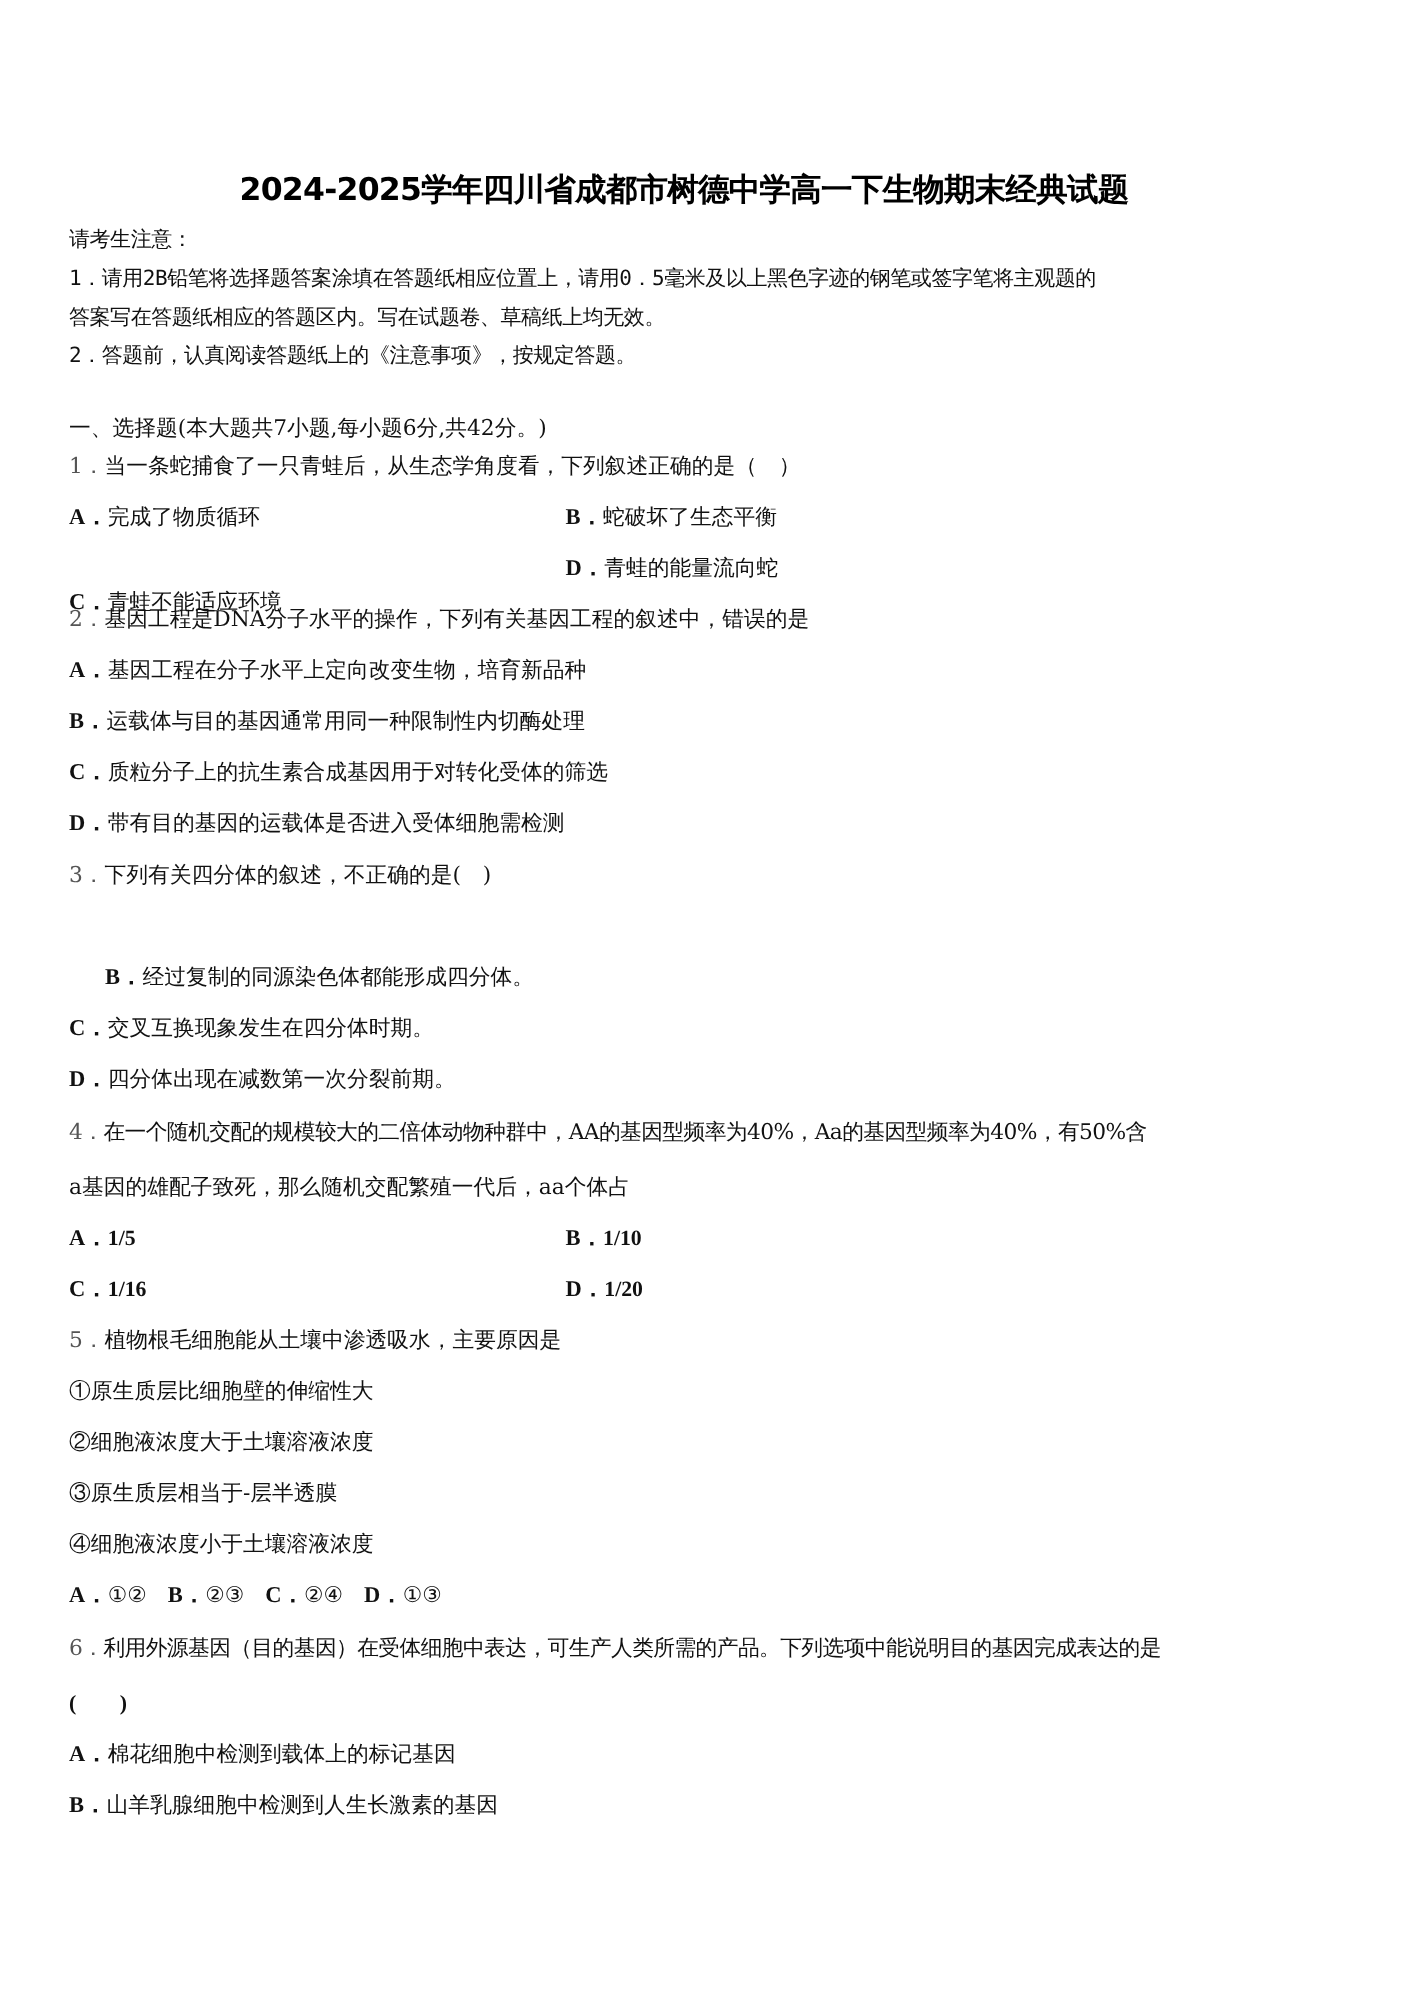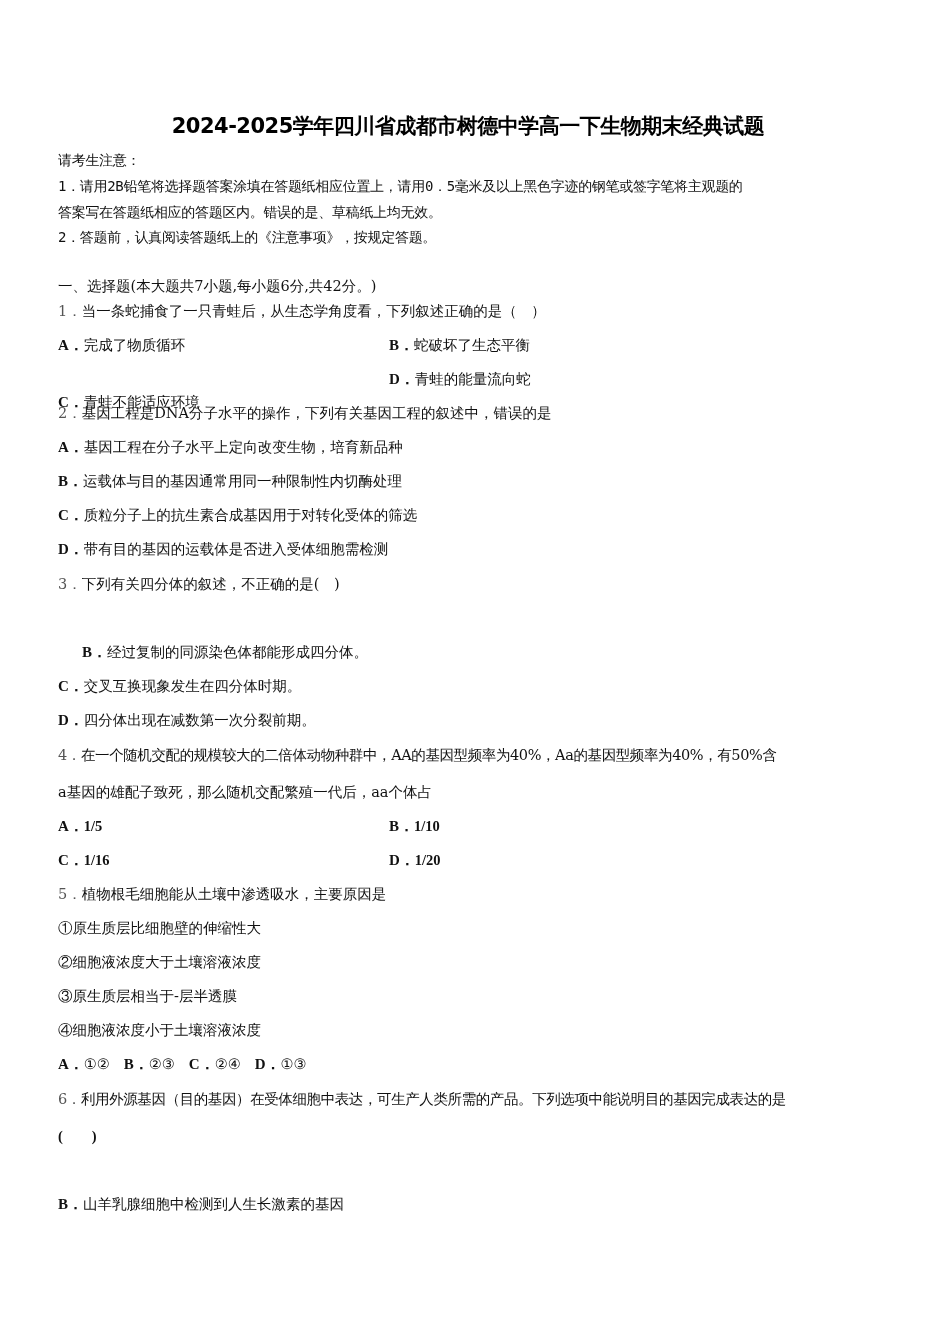--- a/index.html
+++ b/index.html
@@ -10,21 +10,21 @@
     body {
       width: 950px;
       height: 1344px;
       position: relative;
       overflow: hidden;
       font-family: "DejaVu Serif", "Liberation Serif", serif;
       color: #111111;
     }
     .page {
       position: absolute;
-      left: 12px; top: 0;
+      left: 0; top: 0;
       width: 912px; height: 1344px;
     }
     .title {
       position: absolute;
       left: 0; right: 0;
       top: 112px;
       text-align: center;
       font-family: "DejaVu Sans", "Liberation Sans", sans-serif;
       font-weight: bold;
       font-size: 21px;
@@ -66,21 +66,21 @@
   </style>
 </head>
 <body>
 
 <div class="page">
 
   <div class="title">2024-2025学年四川省成都市树德中学高一下生物期末经典试题</div>
 
   <div class="line notice" style="top:150px;">请考生注意：</div>
   <div class="line notice" style="top:176px;">1．请用2B铅笔将选择题答案涂填在答题纸相应位置上，请用0．5毫米及以上黑色字迹的钢笔或签字笔将主观题的</div>
-  <div class="line notice" style="top:202px;">答案写在答题纸相应的答题区内。错误的是、草稿纸上均无效。</div>
+  <div class="line notice" style="top:202px;">答案写在答题纸相应的答题区内。写在试题卷、草稿纸上均无效。</div>
   <div class="line notice" style="top:227px;">2．答题前，认真阅读答题纸上的《注意事项》，按规定答题。</div>
 
   <div class="line" style="top:276px;">一、选择题(本大题共7小题,每小题6分,共42分。)</div>
 
   <div class="line" style="top:301px;text-align:right;">
     <span class="qnum">1．</span><span>当一条蛇捕食了一只青蛙后，从生态学角度看，下列叙述正确的是（　）</span>
   </div>
   <div class="line" style="top:335px;">
     <span class="label">A．</span><span>完成了物质循环</span>
   </div>
@@ -148,17 +148,20 @@
   <div class="line" style="top:986px;">③原生质层相当于-层半透膜</div>
   <div class="line" style="top:1020px;">④细胞液浓度小于土壤溶液浓度</div>
   <div class="line opt-inline" style="top:1054px;">
     <span class="label">A．</span><span>①②</span><span class="gap"></span><span class="label">B．</span><span>②③</span><span class="gap"></span><span class="label">C．</span><span>②④</span><span class="gap"></span><span class="label">D．</span><span>①③</span>
   </div>
 
   <div class="line" style="top:1089px; letter-spacing:-0.4px;">
     <span class="qnum">6．</span><span>利用外源基因（目的基因）在受体细胞中表达，可生产人类所需的产品。下列选项中能说明目的基因完成表达的是</span>
   </div>
   <div class="line bold-latin" style="top:1126px;">(　　)</div>
+  <div class="line" style="top:1160px;">
+    <span class="label">A．</span><span>棉花细胞中检测到载体上的标记基因</span>
+  </div>
   <div class="line" style="top:1194px;">
     <span class="label">B．</span><span>山羊乳腺细胞中检测到人生长激素的基因</span>
   </div>
 
 </div>
 
 </body></html>

